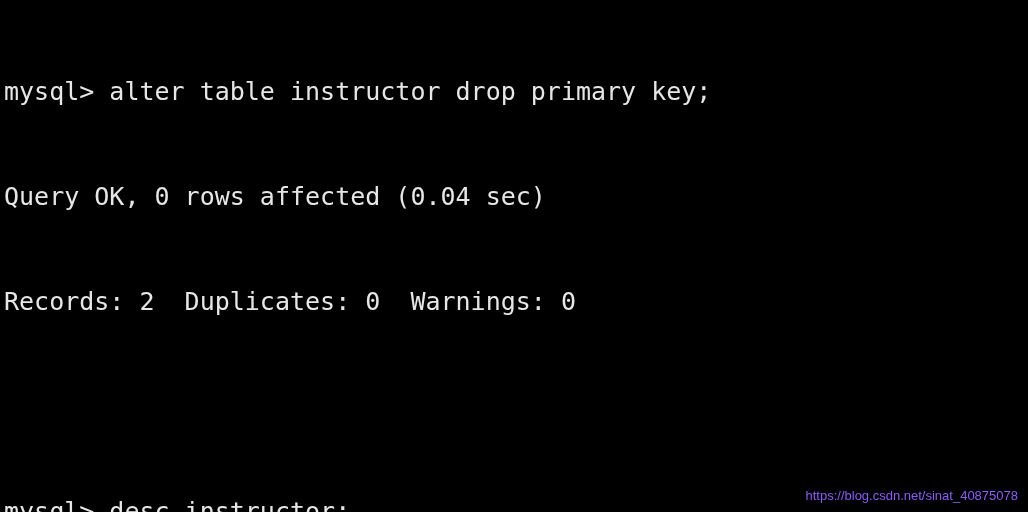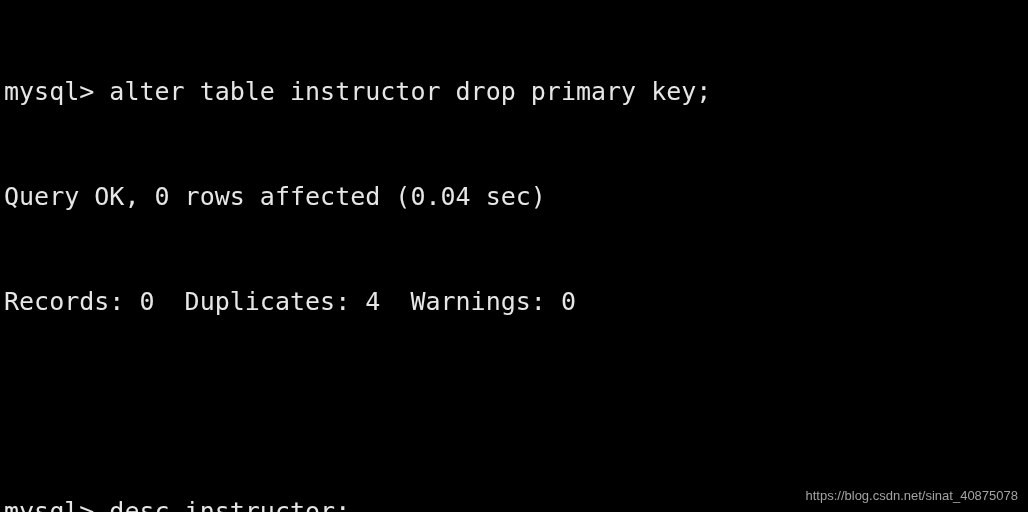--- a/index.html
+++ b/index.html
@@ -43,32 +43,32 @@
   .term-line.blank {
     color: transparent;
   }
   #watermark {
     position: absolute;
     right: 10px;
     bottom: 8px;
     font-family: "Liberation Sans", sans-serif;
     font-size: 13px;
     line-height: 16px;
-    color: #a3a3a3;
+    color: #8b5cf6;
     white-space: pre;
     letter-spacing: 0px;
   }
 </style>
 </head>
 <body>
 
 <div id="terminal" style="font-size: 26.3464px;">
   <div class="term-line">mysql&gt; alter table instructor drop primary key;</div>
   <div class="term-line">Query OK, 0 rows affected (0.04 sec)</div>
-  <div class="term-line">Records: 0  Duplicates: 4  Warnings: 0</div>
+  <div class="term-line">Records: 2  Duplicates: 0  Warnings: 0</div>
   <div class="term-line blank"></div>
   <div class="term-line">mysql&gt; desc instructor;</div>
   
   
   
   
   
   
   
   

